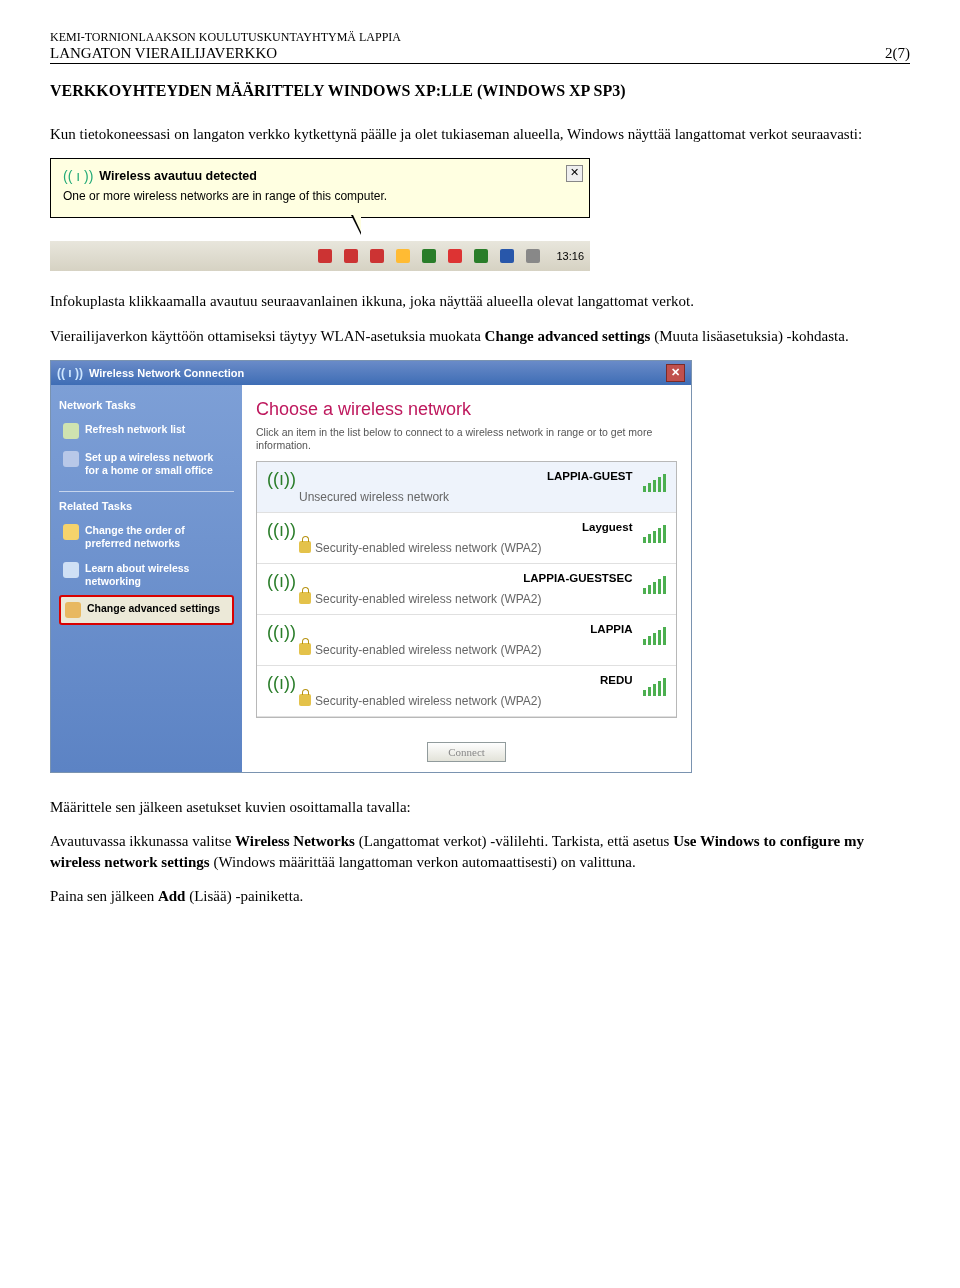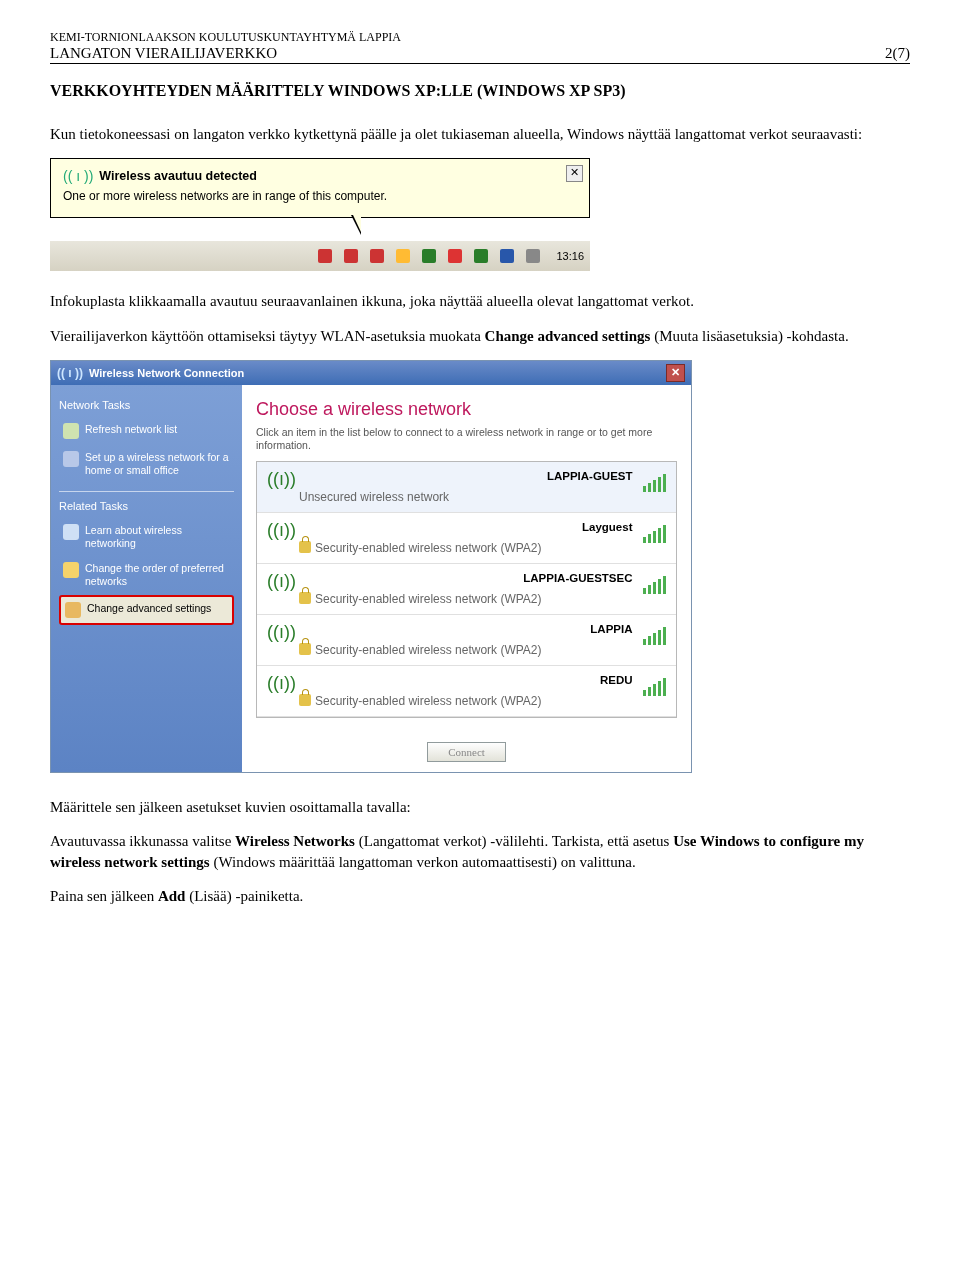--- a/index.html
+++ b/index.html
@@ -61,24 +61,24 @@
     font-weight:bold;
   }
   .titlebar .tb-close {
     margin-left:auto; width:17px; height:16px; background:#c0504d;
     border:1px solid #7a2a28; color:#fff; text-align:center; line-height:14px; font-weight:bold;
   }
   .dialog-body { display:flex; }
   .sidepanel {
     width:175px; background:linear-gradient(#7d9fd6,#5c83c4); color:#fff; padding:10px 8px 14px 8px;
   }
-  .group-label { font-weight:normal; margin:4px 0 6px 0; font-size:11px; }
+  .group-label { font-weight:bold; margin:4px 0 6px 0; font-size:11px; }
   .side-item {
     background:rgba(255,255,255,0.0); padding:6px 4px; display:flex; gap:6px;
-    align-items:flex-start; color:#fff; font-size:10.5px; line-height:1.25;
+    align-items:flex-start; color:#fff; font-size:10.5px; line-height:1.25;font-weight:bold;
   }
   .side-item .side-icon { width:16px;height:16px; background:#cfe3b0; border-radius:3px; flex:0 0 16px;}
   .side-item.highlighted {
     background:#ece9d8; color:#000; border:2px solid #d90000; border-radius:3px;
     padding:5px 4px;
   }
   .side-item.highlighted .side-icon{ background:#e8b860;}
   .side-divider{ border-top:1px solid rgba(255,255,255,.6); margin:8px 0;}
   .mainpanel { flex:1; background:#fff; padding:14px 14px 10px 14px; display:flex; flex-direction:column;}
   .choose-title { font-family: "Franklin Gothic Medium","Arial Narrow",sans-serif; font-size:18px; color:#be185d; margin-bottom:6px;}
@@ -166,26 +166,26 @@
         <span class="side-icon"></span>
         <span>Refresh network list</span>
       </div>
       <div class="side-item">
         <span class="side-icon" style="background:#b8c8e8"></span>
         <span>Set up a wireless network for a home or small office</span>
       </div>
       <div class="side-divider"></div>
       <div class="group-label">Related Tasks</div>
       <div class="side-item">
+        <span class="side-icon" style="background:#f6d36b"></span>
+        <span>Change the order of preferred networks</span>
+      </div>
+      <div class="side-item">
         <span class="side-icon" style="background:#cfe0f5"></span>
         <span>Learn about wireless networking</span>
-      </div>
-      <div class="side-item">
-        <span class="side-icon" style="background:#f6d36b"></span>
-        <span>Change the order of preferred networks</span>
       </div>
       <div class="side-item highlighted">
         <span class="side-icon"></span>
         <span>Change advanced settings</span>
       </div>
     </div>
 
     <div class="mainpanel">
       <div class="choose-title">Choose a wireless network</div>
       <div class="choose-desc">Click an item in the list below to connect to a wireless network in range or to get more information.</div>

